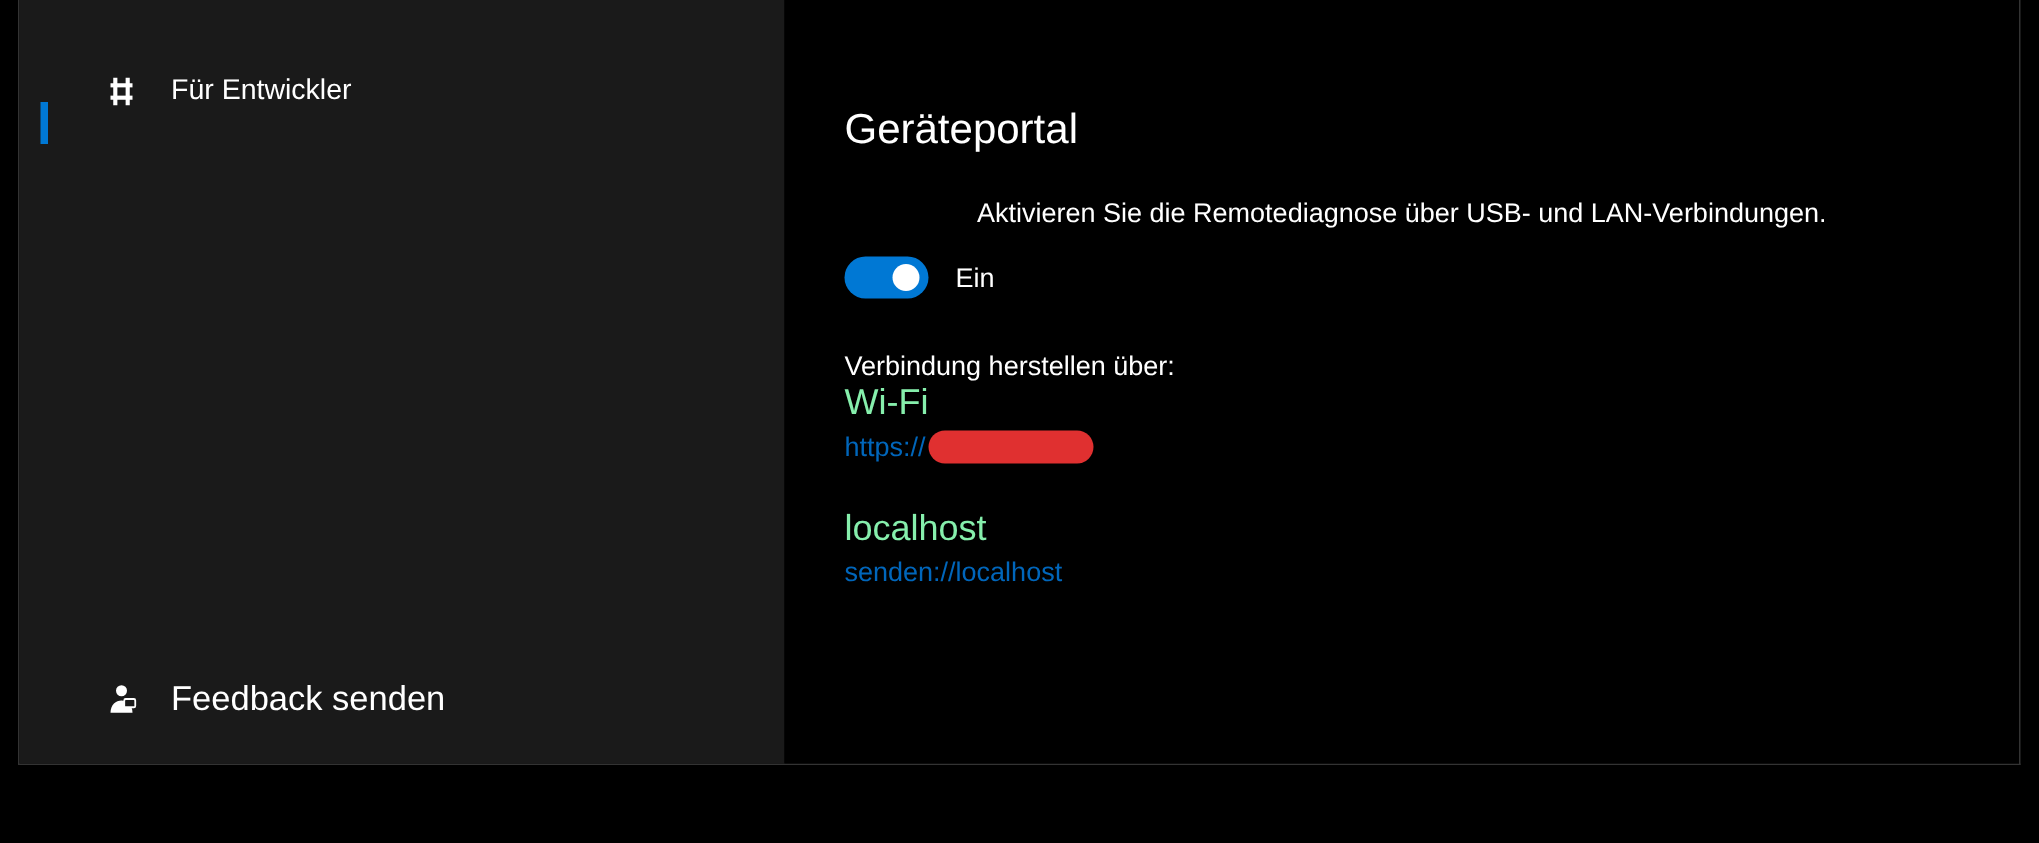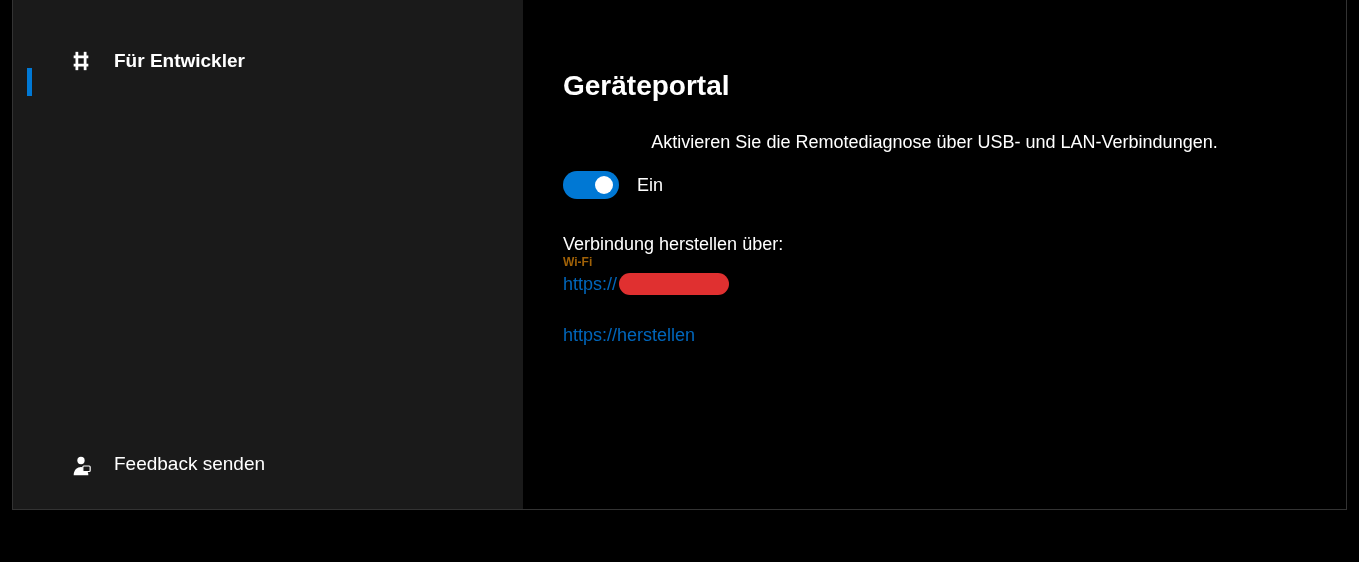--- a/index.html
+++ b/index.html
@@ -33,21 +33,20 @@
       padding-top: 30px;
     }
     .sidebar-item {
       display: flex;
       align-items: center;
       padding: 18px 20px 18px 55px;
       color: #ffffff;
       font-size: 19px;
       cursor: pointer;
       position: relative;
-      font-weight: bold;
     }
     .sidebar-item.active::before {
       content: "";
       position: absolute;
       left: 14px;
       top: 38px;
       width: 5px;
       height: 28px;
       background: #0078d4;
     }
@@ -58,41 +57,42 @@
       display: flex;
       align-items: center;
       justify-content: center;
       color: #ffffff;
     }
     .sidebar-spacer {
       flex: 1;
     }
     .sidebar-footer {
       display: flex;
+      align-items: center;
       padding: 18px 20px 30px 55px;
       color: #ffffff;
-      font-size: 19px;
+      font-size: 23px;
       cursor: pointer;
     }
     .sidebar-footer .icon {
       width: 26px;
       height: 26px;
       margin-right: 20px;
       display: flex;
       align-items: center;
       justify-content: center;
     }
     .content {
       flex: 1;
       background: #000000;
       padding: 70px 40px 40px 40px;
     }
     .section-title {
       font-size: 28px;
-      font-weight: 700;
+      font-weight: 400;
       color: #ffffff;
       margin-bottom: 30px;
     }
     .description {
       font-size: 18px;
       color: #ffffff;
       margin-bottom: 18px;
       text-align: center;
     }
     .toggle-row {
@@ -120,24 +120,23 @@
     }
     .toggle-label {
       font-size: 18px;
       color: #ffffff;
     }
     .subheading {
       font-size: 18px;
       color: #ffffff;
     }
     .conn-label {
-      font-size: 12px;
-      color: #a16207;
+      font-size: 24px;
+      color: #86efac;
       margin-bottom: 4px;
-      font-weight: bold;
     }
     .conn-link-row {
       display: flex;
       align-items: center;
       margin-bottom: 30px;
     }
     .conn-link {
       font-size: 18px;
       color: #0066bb;
       cursor: pointer;
@@ -205,20 +204,21 @@
 
     <div>
       <p class="conn-label">Wi-Fi</p>
       <div class="conn-link-row">
         <span class="conn-link">https://</span>
         <div class="redacted"></div>
       </div>
     </div>
 
     <div>
+      <p class="conn-label">localhost</p>
       <div class="conn-link-row">
-        <span class="conn-link">https://herstellen</span>
+        <span class="conn-link">senden://localhost</span>
       </div>
     </div>
 
   </div>
 
 </div>
 
 </body></html>

